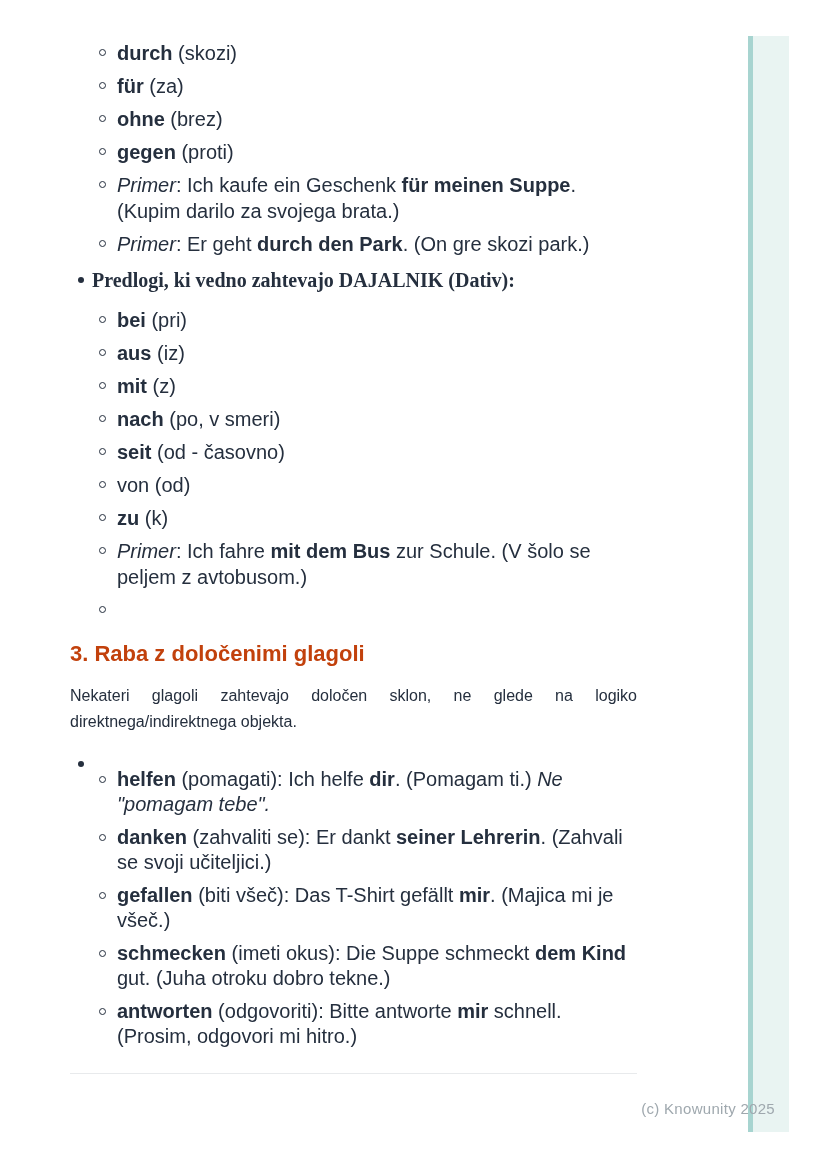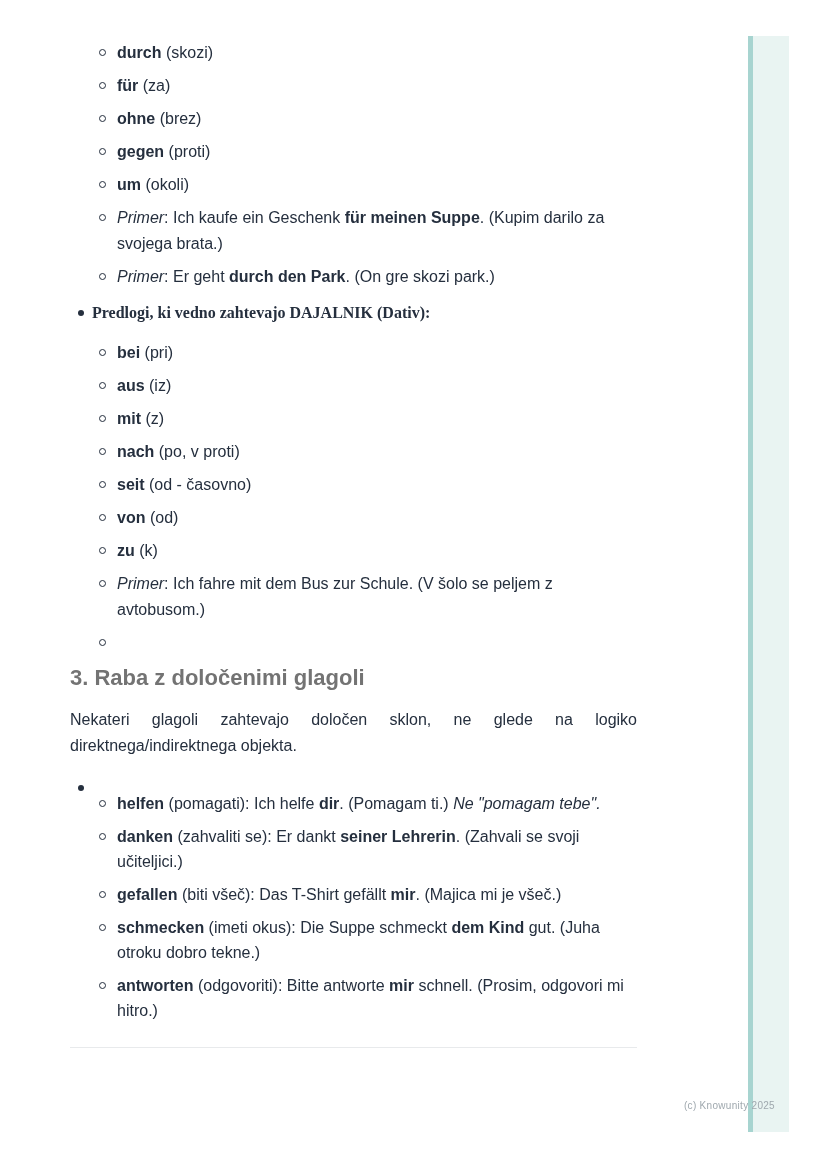--- a/index.html
+++ b/index.html
@@ -14,21 +14,21 @@
   }
   .content {
     position: absolute;
     left: 70px; top: 0;
     width: 567px;
     padding-top: 40px;
   }
   .li {
     display: flex;
     align-items: flex-start;
-    font-size: 16px;
+    font-size: 20px;
     line-height: 26px;
     margin-bottom: 7px;
   }
   .l2 { padding-left: 29px; }
   .l1 { padding-left: 8px; margin-top: 10px; margin-bottom: 7px; }
   .marker { flex: 0 0 auto; }
   .ring {
     width: 5px; height: 5px;
     border: 1.5px solid #252f3e;
     border-radius: 50%;
@@ -39,40 +39,40 @@
     background: #252f3e;
     border-radius: 50%;
     margin-top: 10px; margin-right: 8px;
   }
   .li-text { max-width: 522px; }
   .sub-list { margin-top: 14px; }
   h2.section-heading {
     font-size: 22px;
     line-height: 30px;
     font-weight: 700;
-    color: #737373;
-    margin: 17px 0 0 0;
+    color: #c2410c;
+    margin: 26px 0 0 0;
   }
   p.intro {
     font-size: 16px;
     line-height: 26px;
     text-align: justify;
     margin: 14px 0 0 0;
   }
   .verbs-header { margin-top: 16px; margin-bottom: 0; }
   .verbs .li { line-height: 25px; margin-bottom: 8px; }
   .divider {
     width: 567px; height: 1px;
     background: #e8eaec;
     margin-top: 24px;
   }
   .footer {
     position: absolute;
     top: 1100px; right: 53px;
-    font-size: 10px;
+    font-size: 15px;
     letter-spacing: 0.3px;
     color: #9fa8ae;
     z-index: 2;
   }
   .side-fill {
     position: absolute;
     left: 753px; top: 36px;
     width: 36px; height: 1096px;
     background: #e9f4f2;
     z-index: 0;
@@ -105,24 +105,20 @@
     <div class="li l2">
       <span class="marker ring"></span>
       <div class="li-text"><span style="font-weight: 700;">ohne</span><span> (brez)</span></div>
     </div>
     <div class="li l2">
       <span class="marker ring"></span>
       <div class="li-text"><span style="font-weight: 700;">gegen</span><span> (proti)</span></div>
     </div>
     <div class="li l2">
       <span class="marker ring"></span>
-      <div class="li-text"><span style="font-weight: 700;">um</span><span> (okoli)</span></div>
-    </div>
-    <div class="li l2">
-      <span class="marker ring"></span>
       <div class="li-text"><span style="font-style: italic;">Primer</span><span>: Ich kaufe ein Geschenk </span><span style="font-weight: 700;">für meinen Suppe</span><span>. (Kupim darilo za svojega brata.)</span></div>
     </div>
     <div class="li l2">
       <span class="marker ring"></span>
       <div class="li-text"><span style="font-style: italic;">Primer</span><span>: Er geht </span><span style="font-weight: 700;">durch den Park</span><span>. (On gre skozi park.)</span></div>
     </div>
   </div>
 
   <div class="li l1">
     <span class="marker disc"></span>
@@ -137,37 +133,37 @@
     <div class="li l2">
       <span class="marker ring"></span>
       <div class="li-text"><span style="font-weight: 700;">aus</span><span> (iz)</span></div>
     </div>
     <div class="li l2">
       <span class="marker ring"></span>
       <div class="li-text"><span style="font-weight: 700;">mit</span><span> (z)</span></div>
     </div>
     <div class="li l2">
       <span class="marker ring"></span>
-      <div class="li-text"><span style="font-weight: 700;">nach</span><span> (po, v proti)</span></div>
+      <div class="li-text"><span style="font-weight: 700;">nach</span><span> (po, v smeri)</span></div>
     </div>
     <div class="li l2">
       <span class="marker ring"></span>
       <div class="li-text"><span style="font-weight: 700;">seit</span><span> (od - časovno)</span></div>
     </div>
     <div class="li l2">
       <span class="marker ring"></span>
-      <div class="li-text"><span style="font-weight: 700;">von</span><span> (od)</span></div>
+      <div class="li-text"><span style="font-weight: 400;">von</span><span> (od)</span></div>
     </div>
     <div class="li l2">
       <span class="marker ring"></span>
       <div class="li-text"><span style="font-weight: 700;">zu</span><span> (k)</span></div>
     </div>
     <div class="li l2">
       <span class="marker ring"></span>
-      <div class="li-text"><span style="font-style: italic;">Primer</span><span>: Ich fahre </span><span style="font-weight: 400;">mit dem Bus</span><span> zur Schule. (V šolo se peljem z avtobusom.)</span></div>
+      <div class="li-text"><span style="font-style: italic;">Primer</span><span>: Ich fahre </span><span style="font-weight: 700;">mit dem Bus</span><span> zur Schule. (V šolo se peljem z avtobusom.)</span></div>
     </div>
     <div class="li l2">
       <span class="marker ring"></span>
     </div>
   </div>
 
   <h2 class="section-heading">3. Raba z določenimi glagoli</h2>
 
   <p class="intro">Nekateri glagoli zahtevajo določen sklon, ne glede na logiko direktnega/indirektnega objekta.</p>
 

